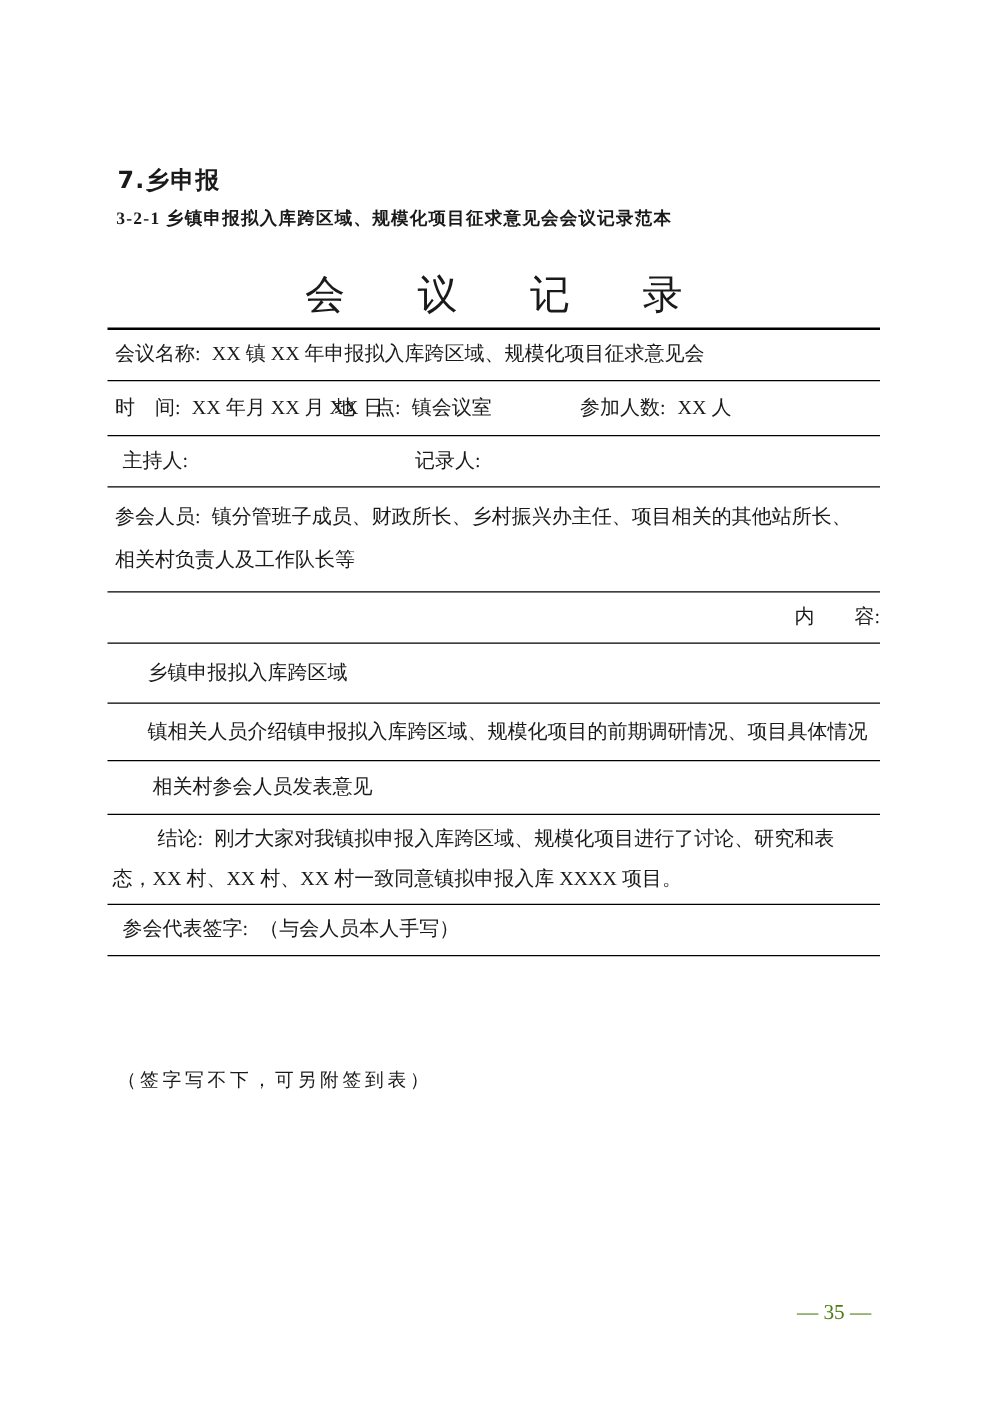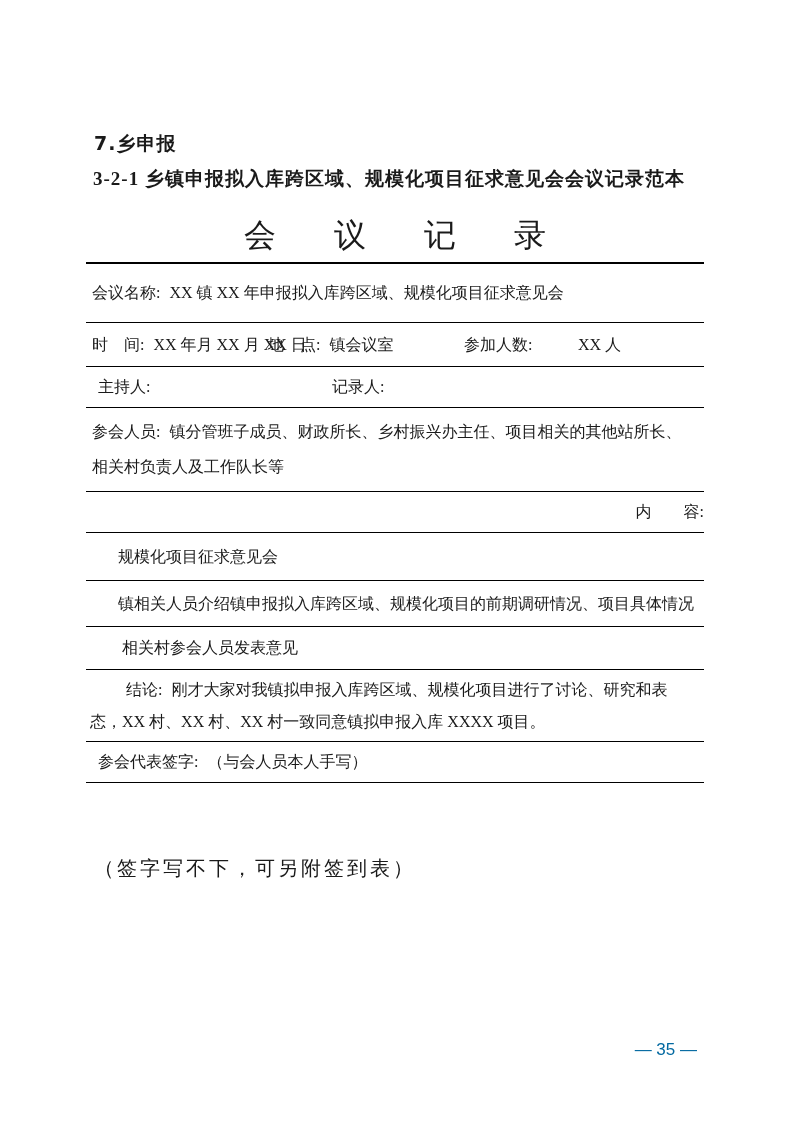--- a/index.html
+++ b/index.html
@@ -16,21 +16,21 @@
     position: absolute;
     left: 94px; top: 131px;
     font-family: "DejaVu Sans", "Liberation Sans", sans-serif;
     font-size: 19px; font-weight: bold;
     letter-spacing: 1px;
     white-space: nowrap;
   }
   .h2 {
     position: absolute;
     left: 93px; top: 166px;
-    font-size: 19px; font-weight: bold;
+    font-size: 14px; font-weight: bold;
     letter-spacing: 1px;
     white-space: nowrap;
   }
   .title {
     position: absolute;
     left: 86px; top: 214px; width: 618px;
     text-align: center;
     font-size: 32px; font-weight: normal;
     white-space: nowrap;
   }
@@ -44,44 +44,44 @@
     line-height: 1.2;
   }
   .row {
     position: relative;
     box-sizing: border-box;
     border-bottom: 1px solid #000;
   }
   .center { display: flex; align-items: center; }
   .abs { position: absolute; top: 50%; transform: translateY(-50%); white-space: nowrap; }
   .lbl { margin-right: 9px; }
-  .r1  { height: 59px; padding-left: 6px; }
+  .r1  { height: 41px; padding-left: 6px; }
   .r2  { height: 44px; }
   .r3  { height: 41px; }
   .r4  { height: 84px; padding: 6px 8px 0 6px; line-height: 35px; }
   .r5  { height: 41px; padding-left: 6px; justify-content: flex-end; }
   .r6  { height: 48px; padding-left: 32px; }
   .r7  { height: 46px; padding-left: 32px; }
   .r8  { height: 43px; padding-left: 36px; }
   .r9  { height: 72px; padding: 4px 6px 0 4px; line-height: 32px; text-indent: 36px; }
   .r10 { height: 41px; padding-left: 12px; }
 
   .footnote {
     position: absolute;
     left: 94px; top: 855px;
-    font-size: 20px;
+    font-size: 15px;
     letter-spacing: 3px;
     white-space: nowrap;
   }
   .pagenum {
     position: absolute;
     top: 1040px; right: 96px;
-    font-family: Liberation Sans, sans-serif;
+    font-family: Liberation Serif, serif;
     font-size: 17px;
-    color: #0369a1;
+    color: #4d7c0f;
     white-space: nowrap;
   }
 </style>
 </head>
 <body>
 
 <div class="page">
 
   <div class="h1">7.乡申报</div>
   <div class="h2">3-2-1 乡镇申报拟入库跨区域、规模化项目征求意见会会议记录范本</div>
@@ -98,38 +98,38 @@
     </div>
 
     <div class="row r2">
       <span class="abs" style="left:6px">
         <span class="lbl">时　间:</span><span class="val">XX 年月 XX 月 XX 日</span>
       </span>
       <span class="abs" style="left:182px">
         <span class="lbl">地　点:</span><span class="val">镇会议室</span>
       </span>
       <span class="abs" style="left:378px">参加人数:</span>
-      <span class="abs" style="left:492px">XX 人</span>
+      <span class="abs" style="left:456px">XX 人</span>
     </div>
 
     <div class="row r3">
       <span class="abs" style="left:12px">主持人:</span>
       <span class="abs" style="left:246px">记录人:</span>
     </div>
 
     <div class="row r4">
       <span class="lbl">参会人员:</span><span class="val">镇分管班子成员、财政所长、乡村振兴办主任、项目相关的其他站所长、相关村负责人及工作队长等</span>
     </div>
 
     <div class="row r5 center">
       <span>内　　容:</span>
     </div>
 
     <div class="row r6 center">
-      <span>规模化项目征求意见会</span>
+      <span>乡镇申报拟入库跨区域</span>
     </div>
 
     <div class="row r7 center">
       <span>镇相关人员介绍镇申报拟入库跨区域、规模化项目的前期调研情况、项目具体情况</span>
     </div>
 
     <div class="row r8 center">
       <span>相关村参会人员发表意见</span>
     </div>
 

